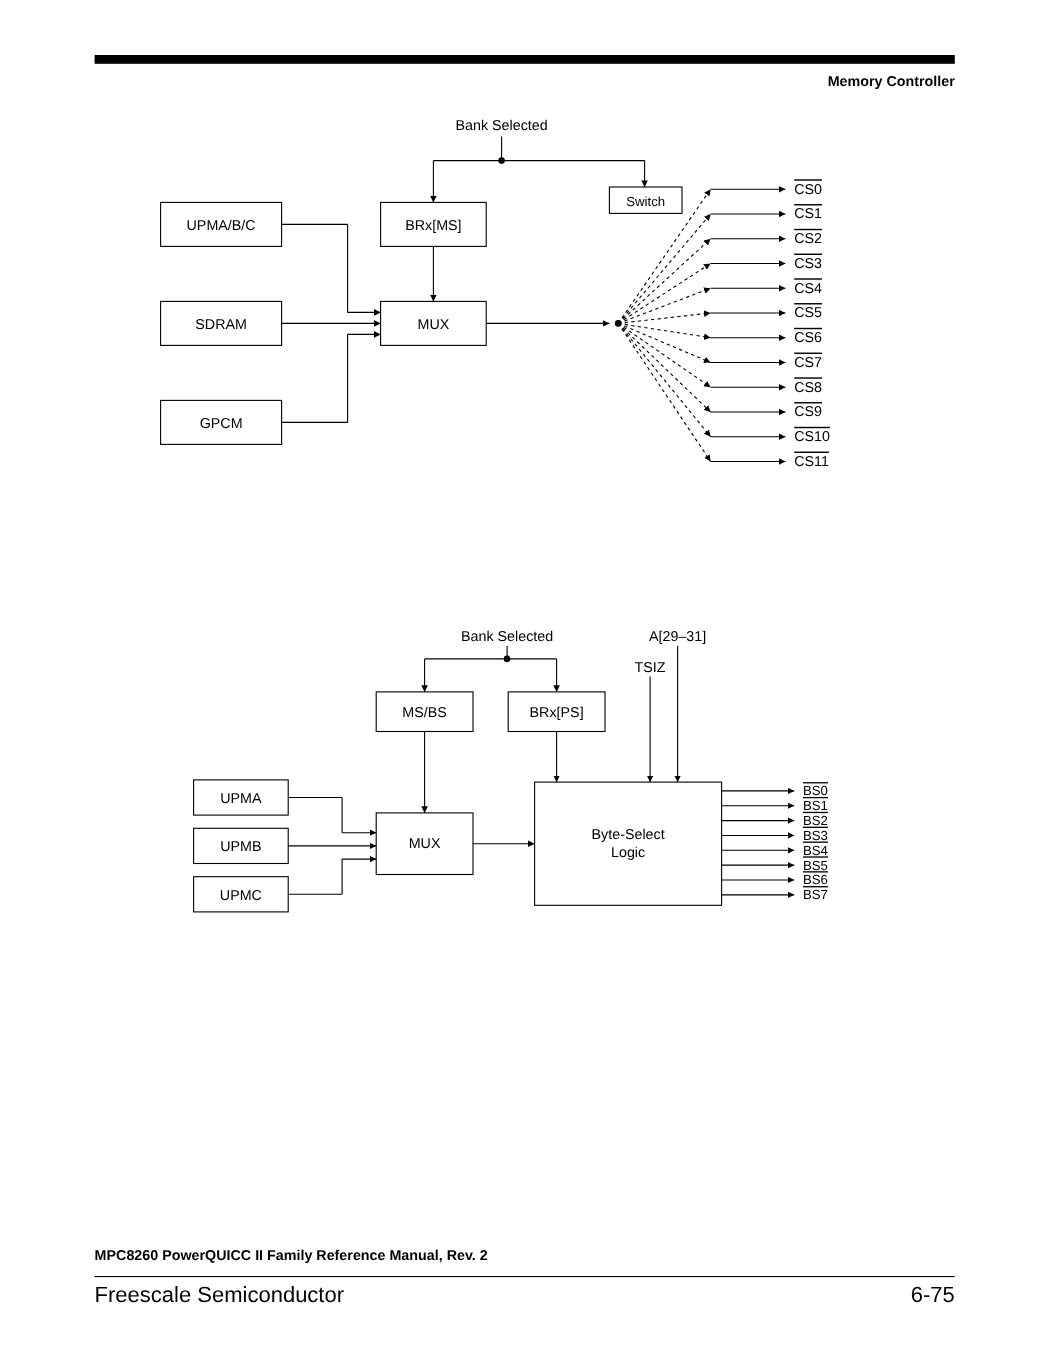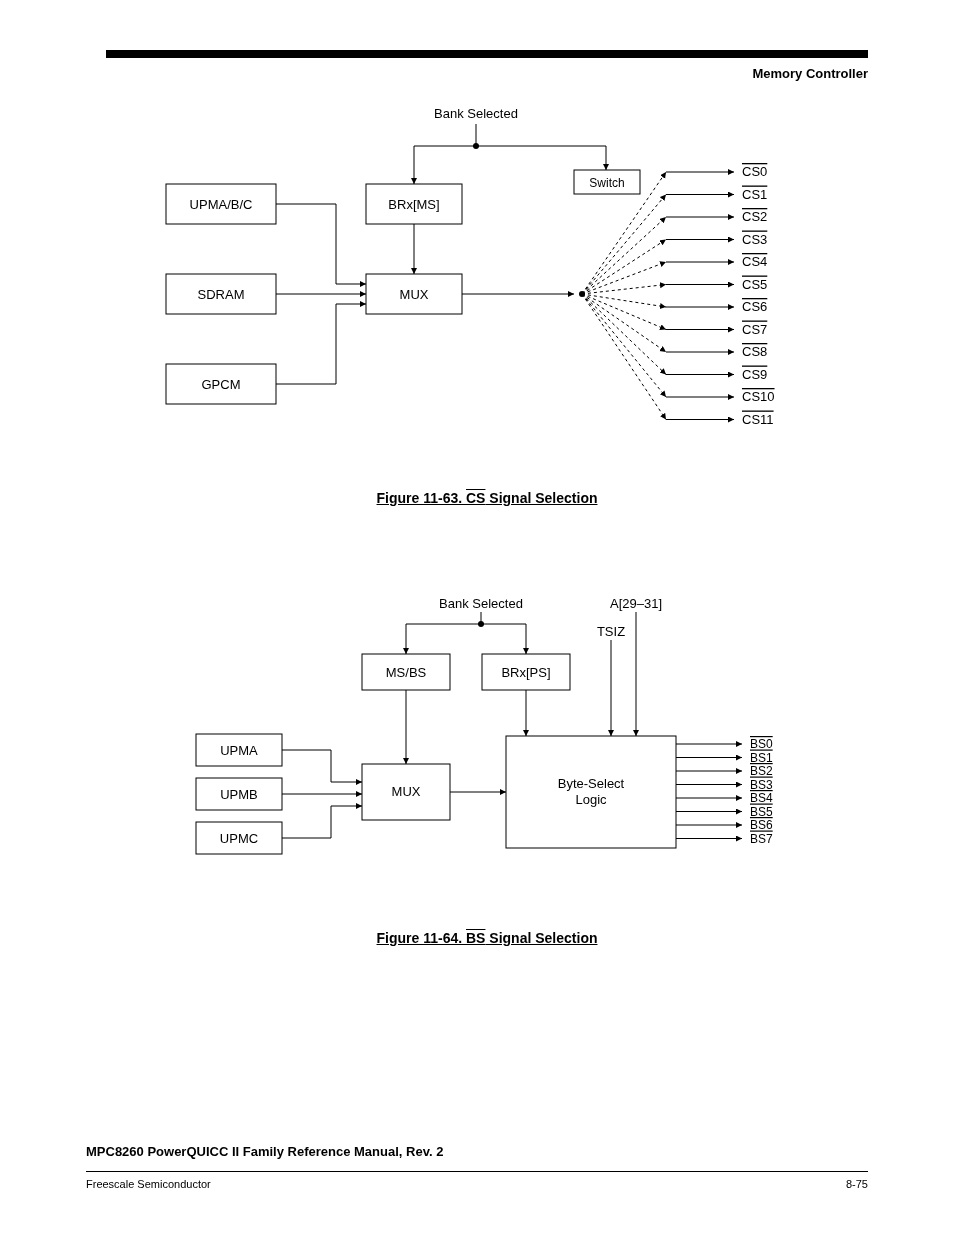--- a/index.html
+++ b/index.html
@@ -7,21 +7,20 @@
     width: 954px;
     height: 1235px;
     background: #fff;
     font-family: Arial, Helvetica, sans-serif;
     color: #000;
     position: relative;
   }
   .page {
     padding: 50px 86px 0 86px;
     position: relative;
-    margin-left: 20px;
   }
   .top-bar {
     height: 8px;
     background: #000;
     margin-bottom: 8px;
   }
   .header-label {
     text-align: right;
     font-size: 13px;
     font-weight: bold;
@@ -57,21 +56,21 @@
   }
   .footer-title {
     font-size: 13px;
     font-weight: bold;
     margin-bottom: 12px;
   }
   .hr { border: none; border-top: 1px solid #000; margin-bottom: 6px;}
   .footer-row {
     display: flex;
     justify-content: space-between;
-    font-size: 11px;
+    font-size: 20px;
     text-align: center;
   }
   svg text {
     font-family: Arial, Helvetica, sans-serif;
     font-size: 13px;
     fill: #000;
   }
   svg .small { font-size: 12px; }
   svg .box { fill: #fff; stroke: #000; stroke-width: 1; }
   svg .line { stroke: #000; stroke-width: 1; fill: none; }
@@ -175,23 +174,20 @@
           <text x="636" y="272.5" text-decoration="overline">CS9</text>
           <line x1="476" y1="188" x2="560" y2="291" class="line dash" marker-end="url(#arrow)"></line>
           <line x1="560" y1="291" x2="628" y2="291" class="line" marker-end="url(#arrow)"></line>
           <text x="636" y="295" text-decoration="overline">CS10</text>
           <line x1="476" y1="188" x2="560" y2="313.5" class="line dash" marker-end="url(#arrow)"></line>
           <line x1="560" y1="313.5" x2="628" y2="313.5" class="line" marker-end="url(#arrow)"></line>
           <text x="636" y="317.5" text-decoration="overline">CS11</text>
         </g>
     </svg>
 
-    <div class="fig-caption">
-      <span>Figure 11-63. </span><span class="overline">CS</span><span> Signal Selection</span>
-    </div>
   </div>
 
 
   <div style="height:90px"></div>
 
   <div class="diagram-wrap">
     <svg width="782" height="320" viewBox="0 0 782 320">
       <defs>
         <marker id="arrow2" markerWidth="8" markerHeight="8" refX="6" refY="3" orient="auto">
           <path d="M0,0 L6,3 L0,6 Z" fill="#000"></path>
@@ -260,26 +256,23 @@
           <text x="644" y="206" class="small" text-decoration="overline">BS4</text>
           <line x1="570" y1="215.5" x2="636" y2="215.5" class="line" marker-end="url(#arrow2)"></line>
           <text x="644" y="219.5" class="small" text-decoration="overline">BS5</text>
           <line x1="570" y1="229" x2="636" y2="229" class="line" marker-end="url(#arrow2)"></line>
           <text x="644" y="233" class="small" text-decoration="overline">BS6</text>
           <line x1="570" y1="242.5" x2="636" y2="242.5" class="line" marker-end="url(#arrow2)"></line>
           <text x="644" y="246.5" class="small" text-decoration="overline">BS7</text>
         </g>
     </svg>
 
-    <div class="fig-caption">
-      <span>Figure 11-64. </span><span class="overline">BS</span><span> Signal Selection</span>
-    </div>
   </div>
 </div>
 
 <div class="footer">
   <div class="footer-title">MPC8260 PowerQUICC II Family Reference Manual, Rev. 2</div>
   <hr class="hr">
   <div class="footer-row">
     <span>Freescale Semiconductor</span>
-    <span>8-75</span>
+    <span>6-75</span>
   </div>
 </div>
 
 </body></html>

